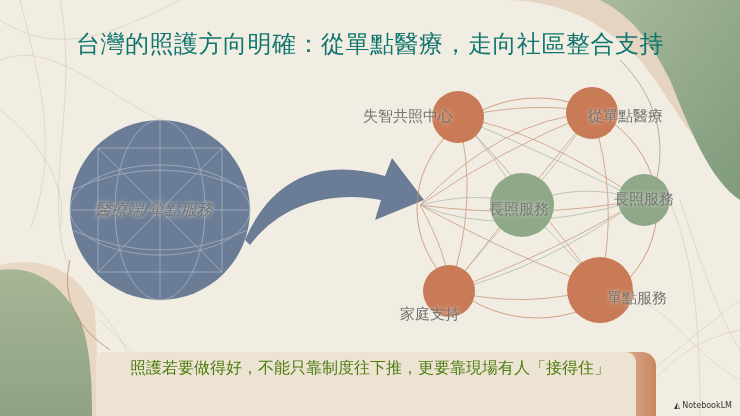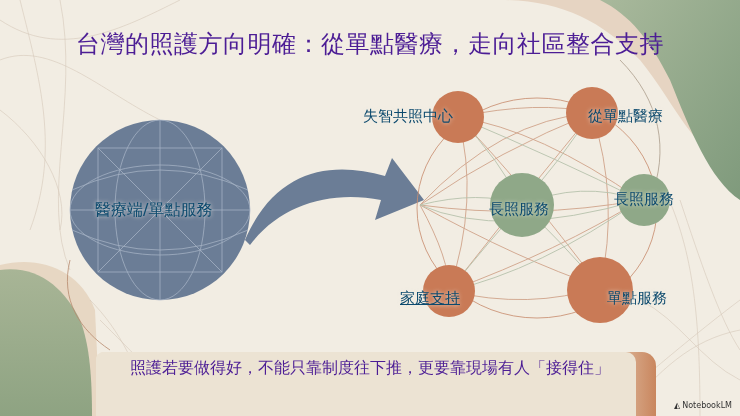--- a/index.html
+++ b/index.html
@@ -6,41 +6,41 @@
     body {
       width: 740px; height: 416px; overflow: hidden;
       background: #f2ede3;
       font-family: "DejaVu Sans", sans-serif;
       position: relative;
     }
     .slide { position: absolute; left: 0; top: 0; width: 740px; height: 416px; overflow: hidden; background: #f2ede3; }
     .bg-svg { position: absolute; left: 0; top: 0; width: 740px; height: 416px; }
     .title {
       position: absolute; left: 0; top: 28px; width: 740px; text-align: center;
-      font-size: 24px; color: #4c1d95; letter-spacing: 0.5px;
+      font-size: 24px; color: #0f766e; letter-spacing: 0.5px;
     }
     .diagram-svg { position: absolute; left: 0; top: 0; width: 740px; height: 416px; }
     .label {
-      position: absolute; font-size: 15px; color: #0c4a6e; white-space: nowrap;
+      position: absolute; font-size: 15px; color: #737373; white-space: nowrap;
       text-shadow: 0 0 4px rgba(242,237,227,0.9);
     }
-    .label.big { font-size: 16px; }
+    .label.big { font-size: 16px; font-style: italic; }
     .quote-box {
       position: absolute; left: 96px; top: 352px; width: 560px; height: 64px;
       border-radius: 8px 14px 0 0;
       background: linear-gradient(90deg, #ede3d2 0%, #efe5d4 70%, #e6cfb8 90%, #c9865e 100%);
       overflow: hidden;
     }
     .quote-inner {
       position: absolute; left: 0; top: 0; width: 540px; height: 64px;
       background: #ece3d3; border-radius: 0 10px 0 0;
     }
     .quote-line {
       position: absolute; width: 740px; left: 0; text-align: center;
-      font-size: 16px; color: #4c1d95;
+      font-size: 16px; color: #4d7c0f;
     }
     .quote-line.l1 { top: 358px; }
     .quote-line.l2 { top: 380px; }
     .watermark {
       position: absolute; right: 8px; bottom: 6px; font-size: 8px; color: #333;
       display: flex; align-items: center; gap: 2px;
     }
     .watermark .logo { font-size: 8px; }
   </style>
 </head>
@@ -146,21 +146,21 @@
     <circle cx="644" cy="200" r="26" fill="#8fa888"></circle>
     <circle cx="449" cy="291" r="26" fill="#c97a56"></circle>
     <circle cx="600" cy="290" r="33" fill="#c97a56"></circle>
   </svg>
 
   <div class="label big" style="left:95px; top:200px;">醫療端/單點服務</div>
   <div class="label" style="left:363px; top:107px;">失智共照中心</div>
   <div class="label" style="left:588px; top:107px;">從單點醫療</div>
   <div class="label" style="left:489px; top:200px;">長照服務</div>
   <div class="label" style="left:614px; top:190px;">長照服務</div>
-  <div class="label" style="left:400px; top:289px;text-decoration:underline;">家庭支持</div>
+  <div class="label" style="left:400px; top:305px;">家庭支持</div>
   <div class="label" style="left:607px; top:289px;">單點服務</div>
 
   <div class="quote-box">
     <div class="quote-inner"></div>
   </div>
   <div class="quote-line l1">照護若要做得好，不能只靠制度往下推，更要靠現場有人「接得住」</div>
 
   <div class="watermark">
     <span class="logo">◭</span>
     <span>NotebookLM</span>

